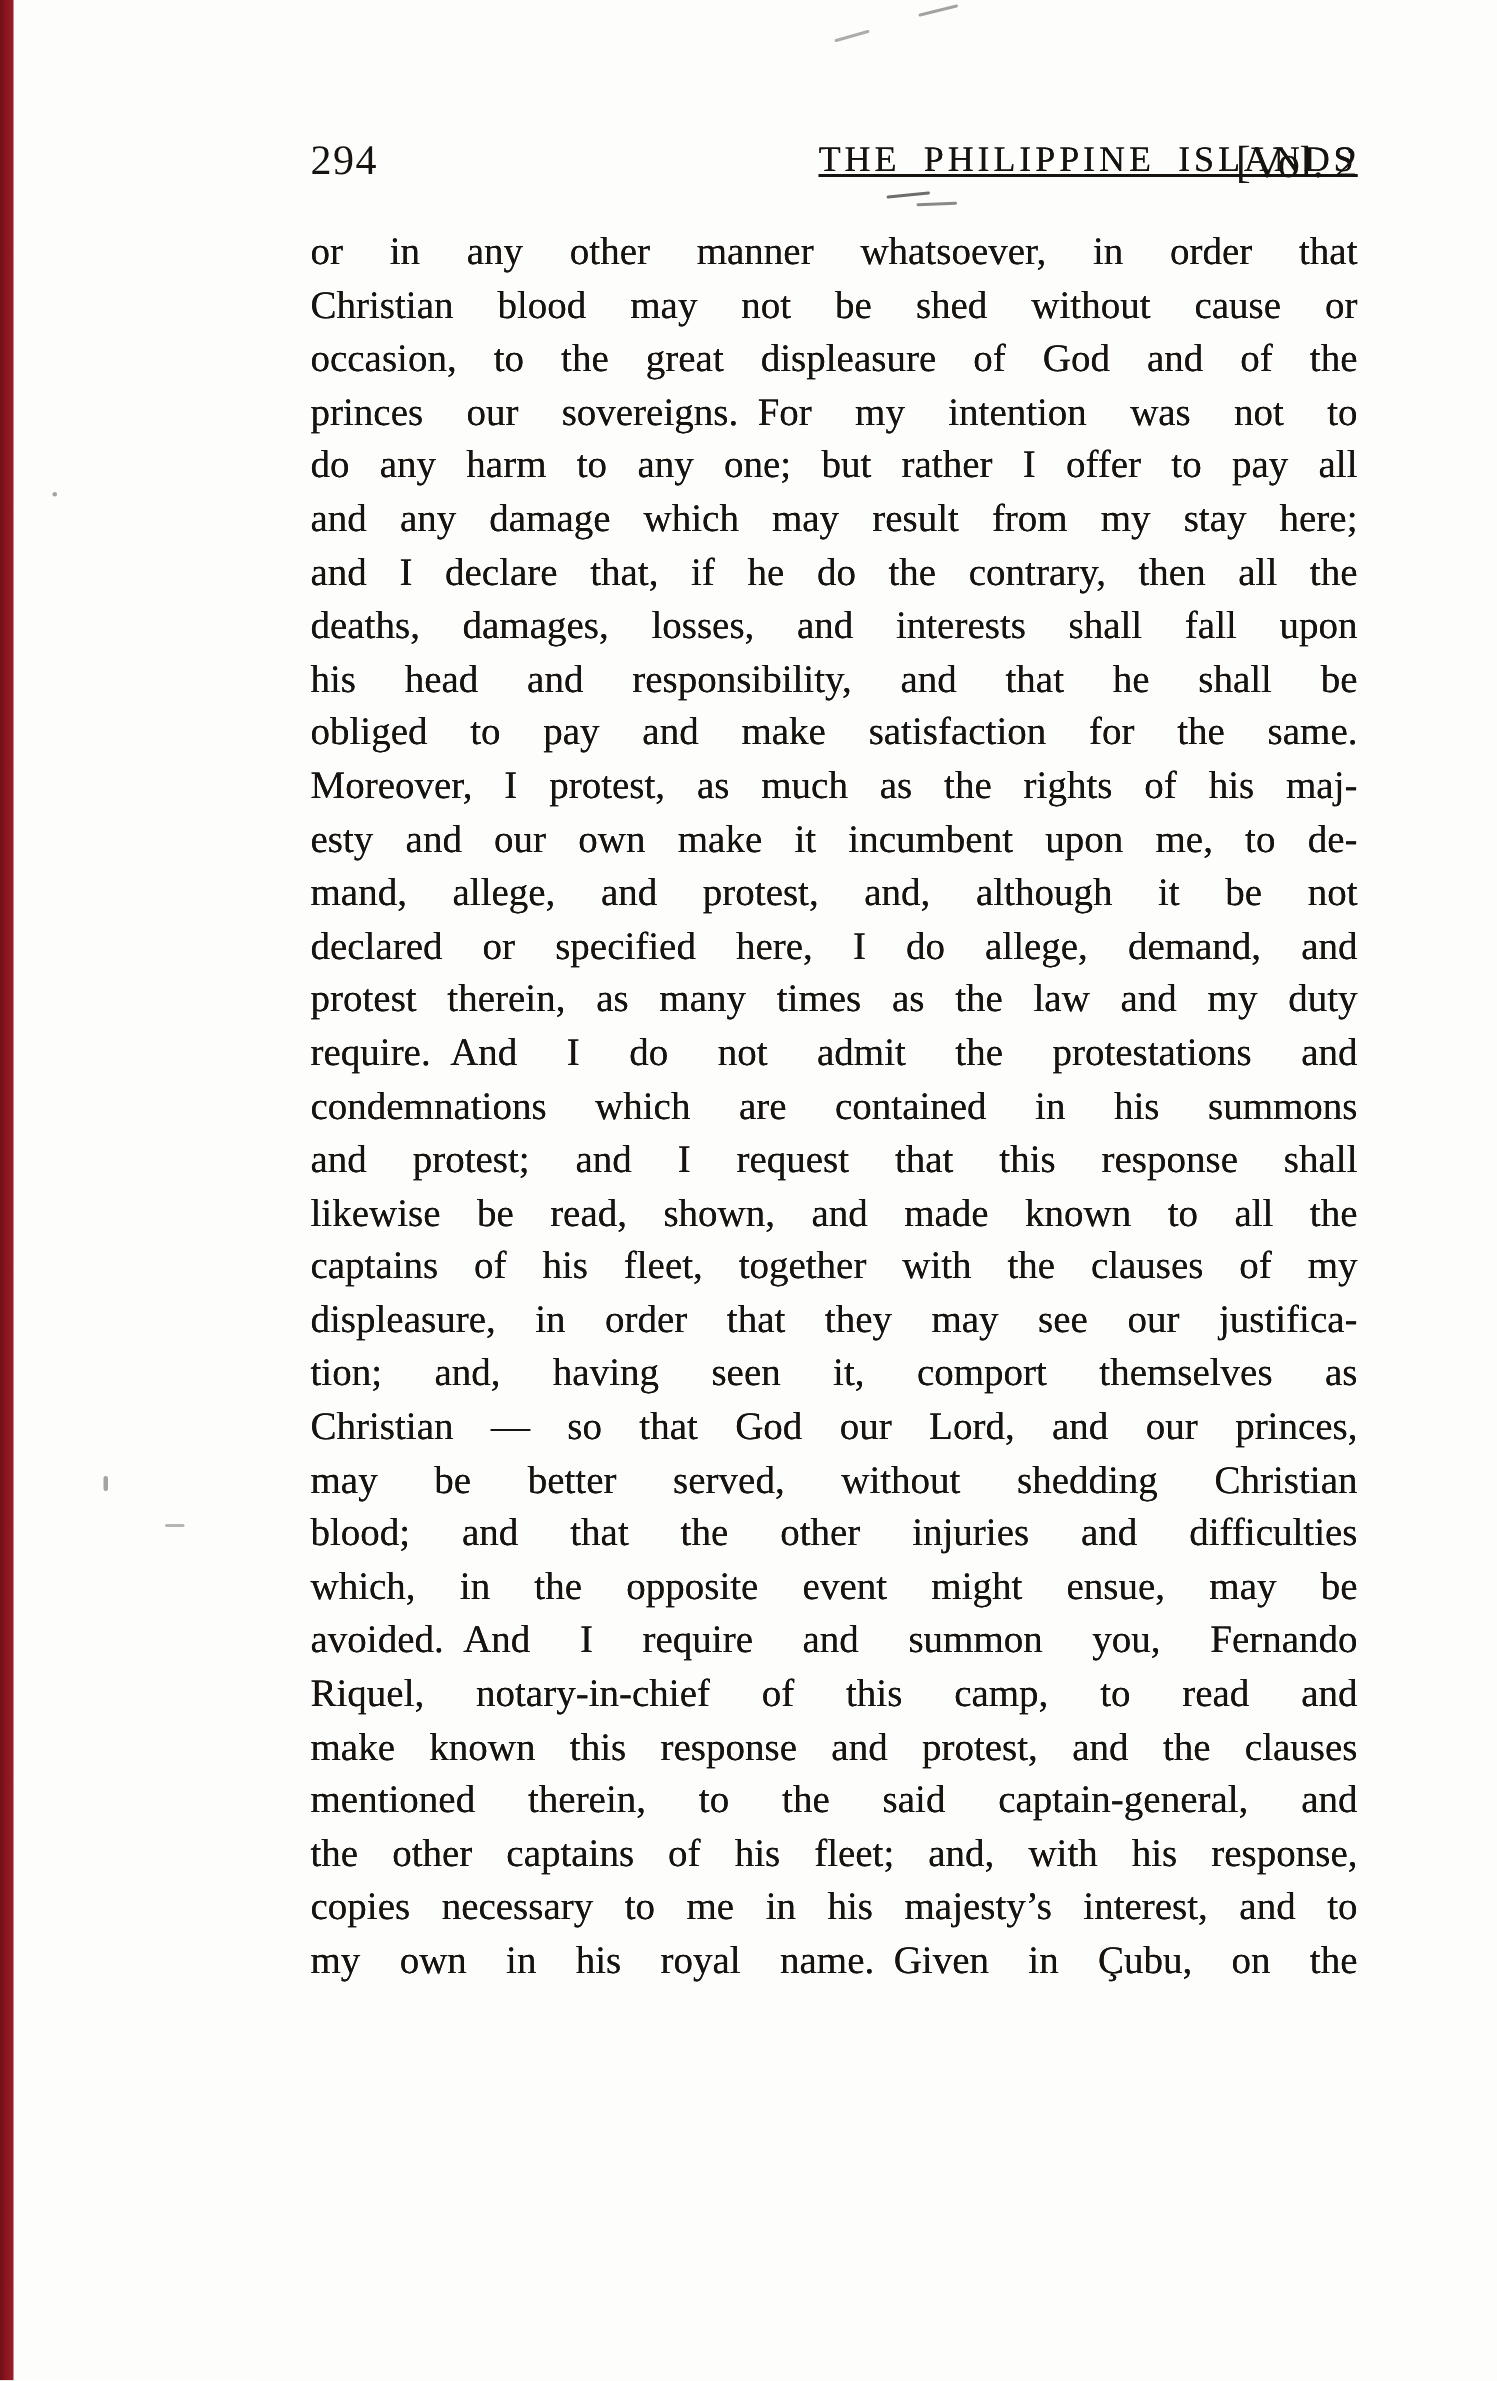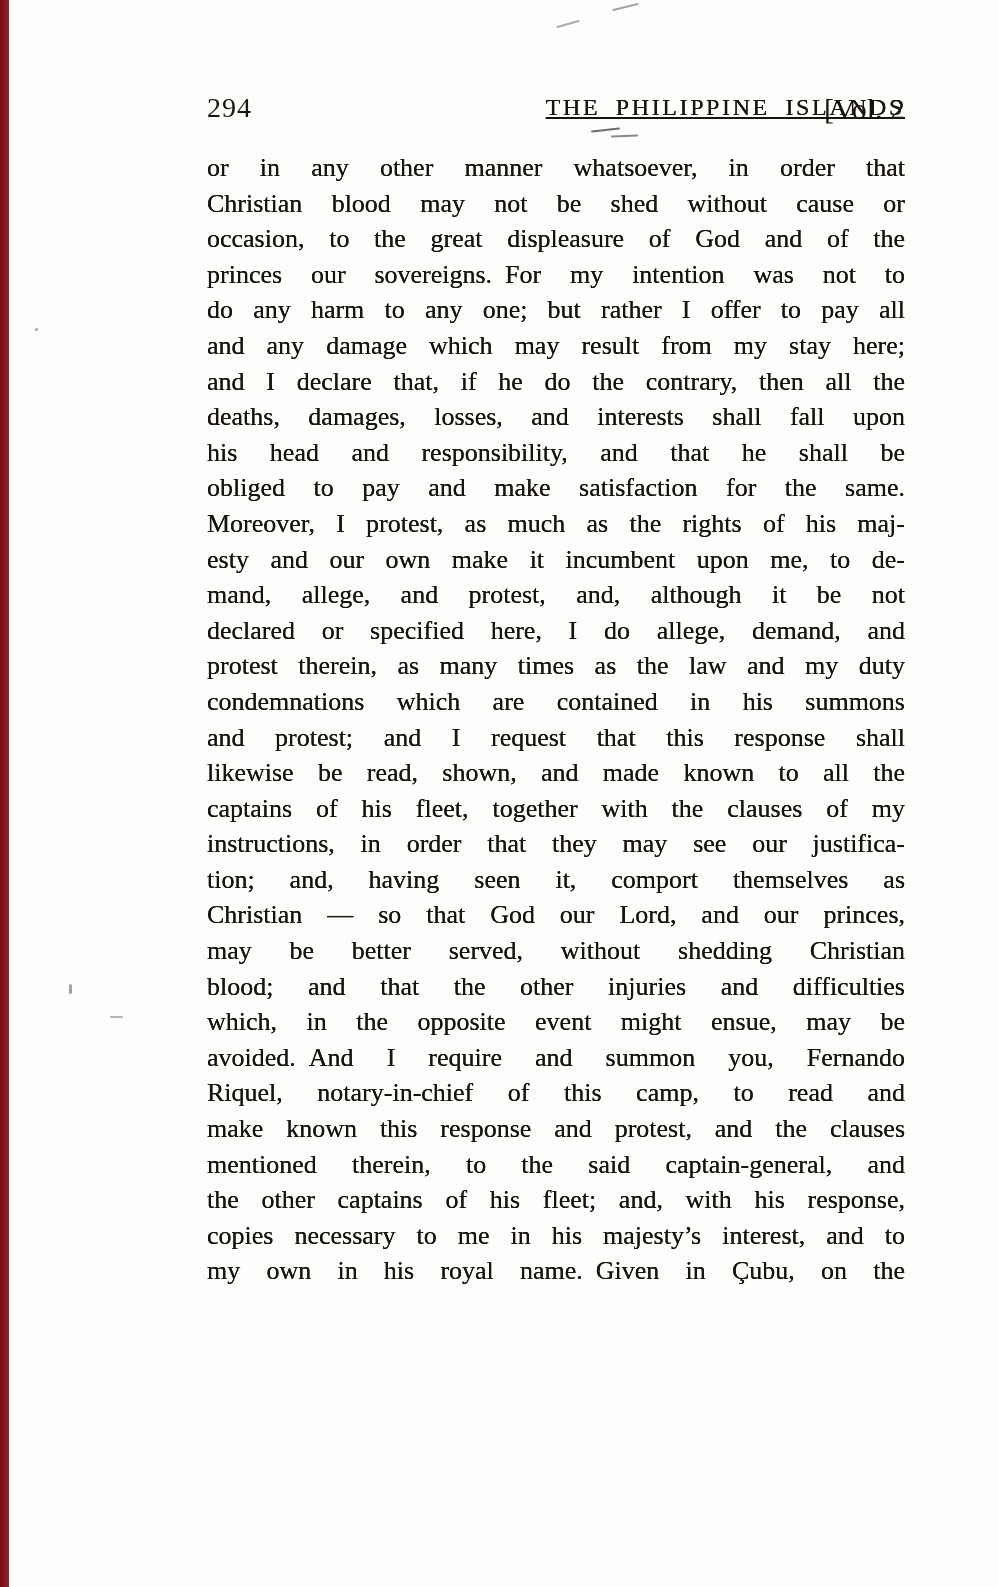--- a/index.html
+++ b/index.html
@@ -91,25 +91,26 @@
       <div class="tline">and any damage which may result from my stay here;</div>
       <div class="tline">and I declare that, if he do the contrary, then all the</div>
       <div class="tline">deaths, damages, losses, and interests shall fall upon</div>
       <div class="tline">his head and responsibility, and that he shall be</div>
       <div class="tline">obliged to pay and make satisfaction for the same.</div>
       <div class="tline">Moreover, I protest, as much as the rights of his maj-</div>
       <div class="tline">esty and our own make it incumbent upon me, to de-</div>
       <div class="tline">mand, allege, and protest, and, although it be not</div>
       <div class="tline">declared or specified here, I do allege, demand, and</div>
       <div class="tline">protest therein, as many times as the law and my duty</div>
+      <div class="tline">require. And I do not admit the protestations and</div>
       <div class="tline">condemnations which are contained in his summons</div>
       <div class="tline">and protest; and I request that this response shall</div>
       <div class="tline">likewise be read, shown, and made known to all the</div>
       <div class="tline">captains of his fleet, together with the clauses of my</div>
-      <div class="tline">instructions, in order that they may see our justifica-</div>
+      <div class="tline">displeasure, in order that they may see our justifica-</div>
       <div class="tline">tion; and, having seen it, comport themselves as</div>
       <div class="tline">Christian — so that God our Lord, and our princes,</div>
       <div class="tline">may be better served, without shedding Christian</div>
       <div class="tline">blood; and that the other injuries and difficulties</div>
       <div class="tline">which, in the opposite event might ensue, may be</div>
       <div class="tline">avoided. And I require and summon you, Fernando</div>
       <div class="tline">Riquel, notary-in-chief of this camp, to read and</div>
       <div class="tline">make known this response and protest, and the clauses</div>
       <div class="tline">mentioned therein, to the said captain-general, and</div>
       <div class="tline">the other captains of his fleet; and, with his response,</div>

